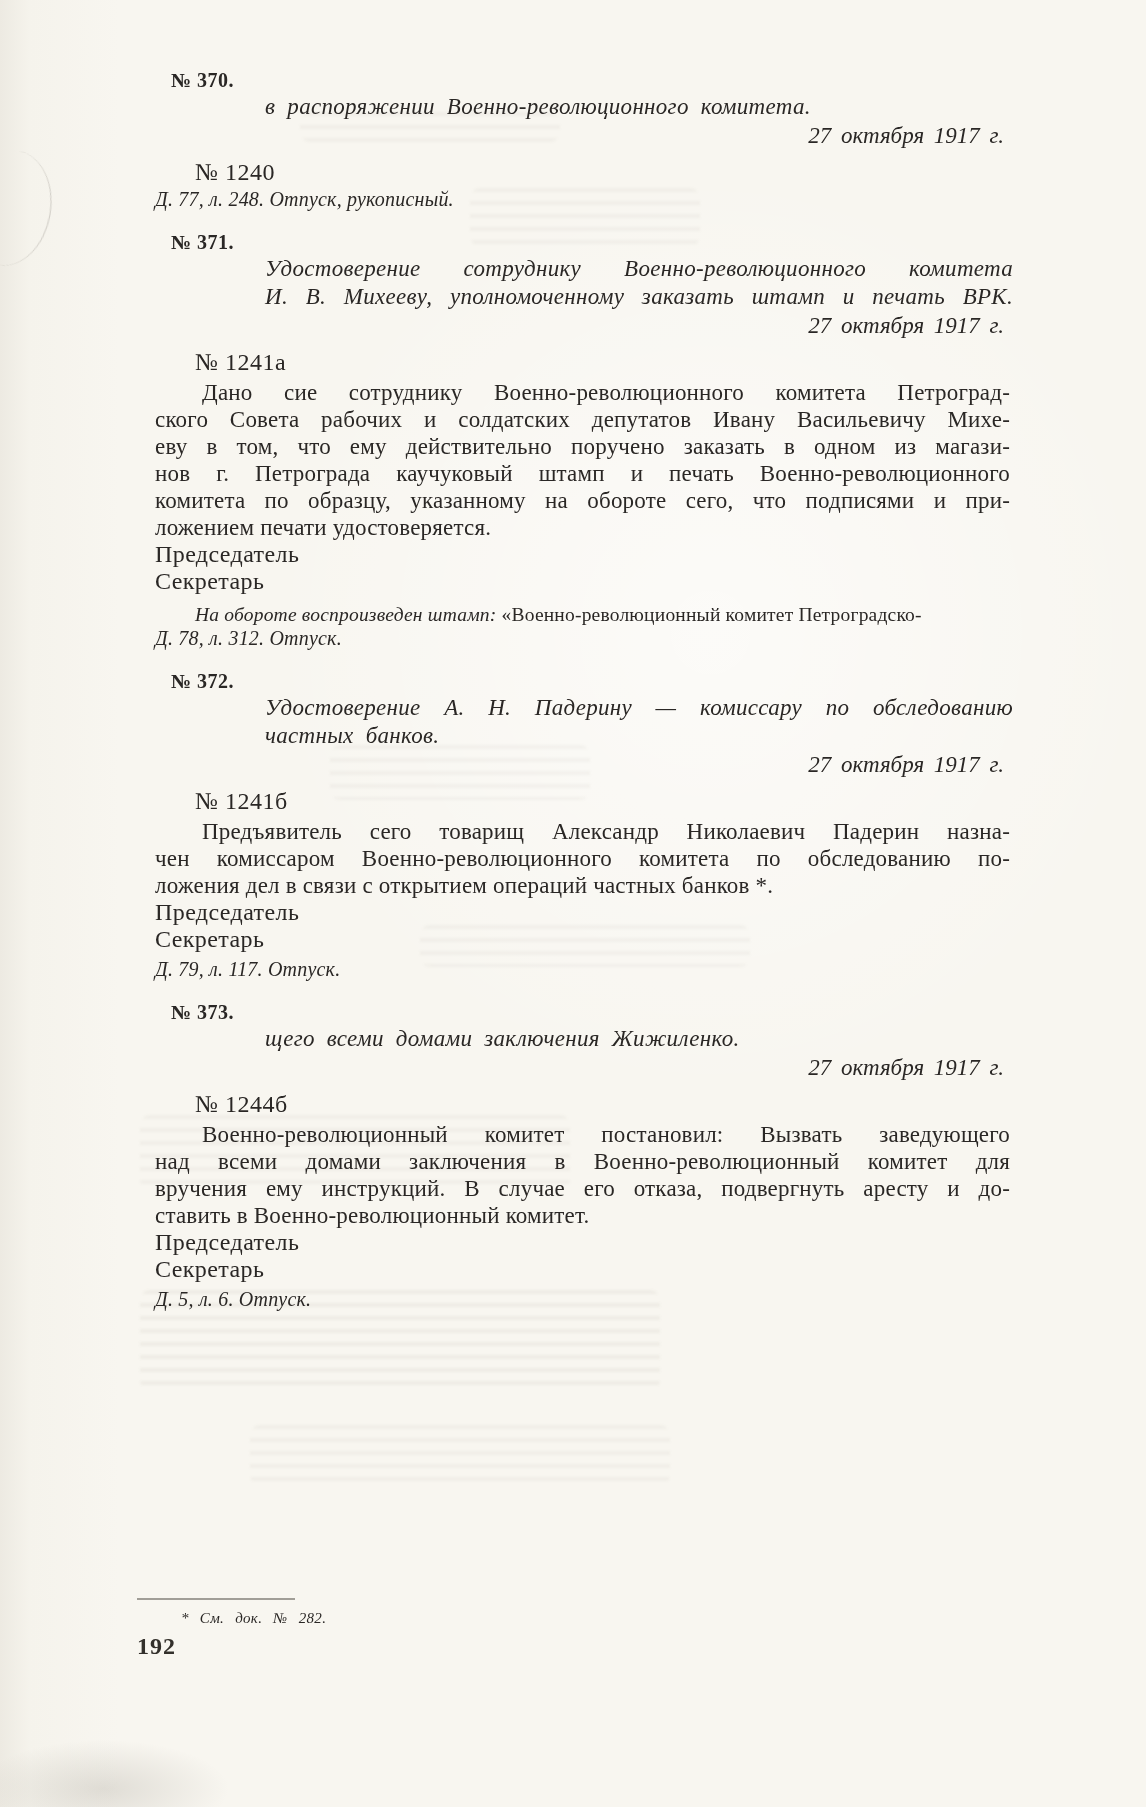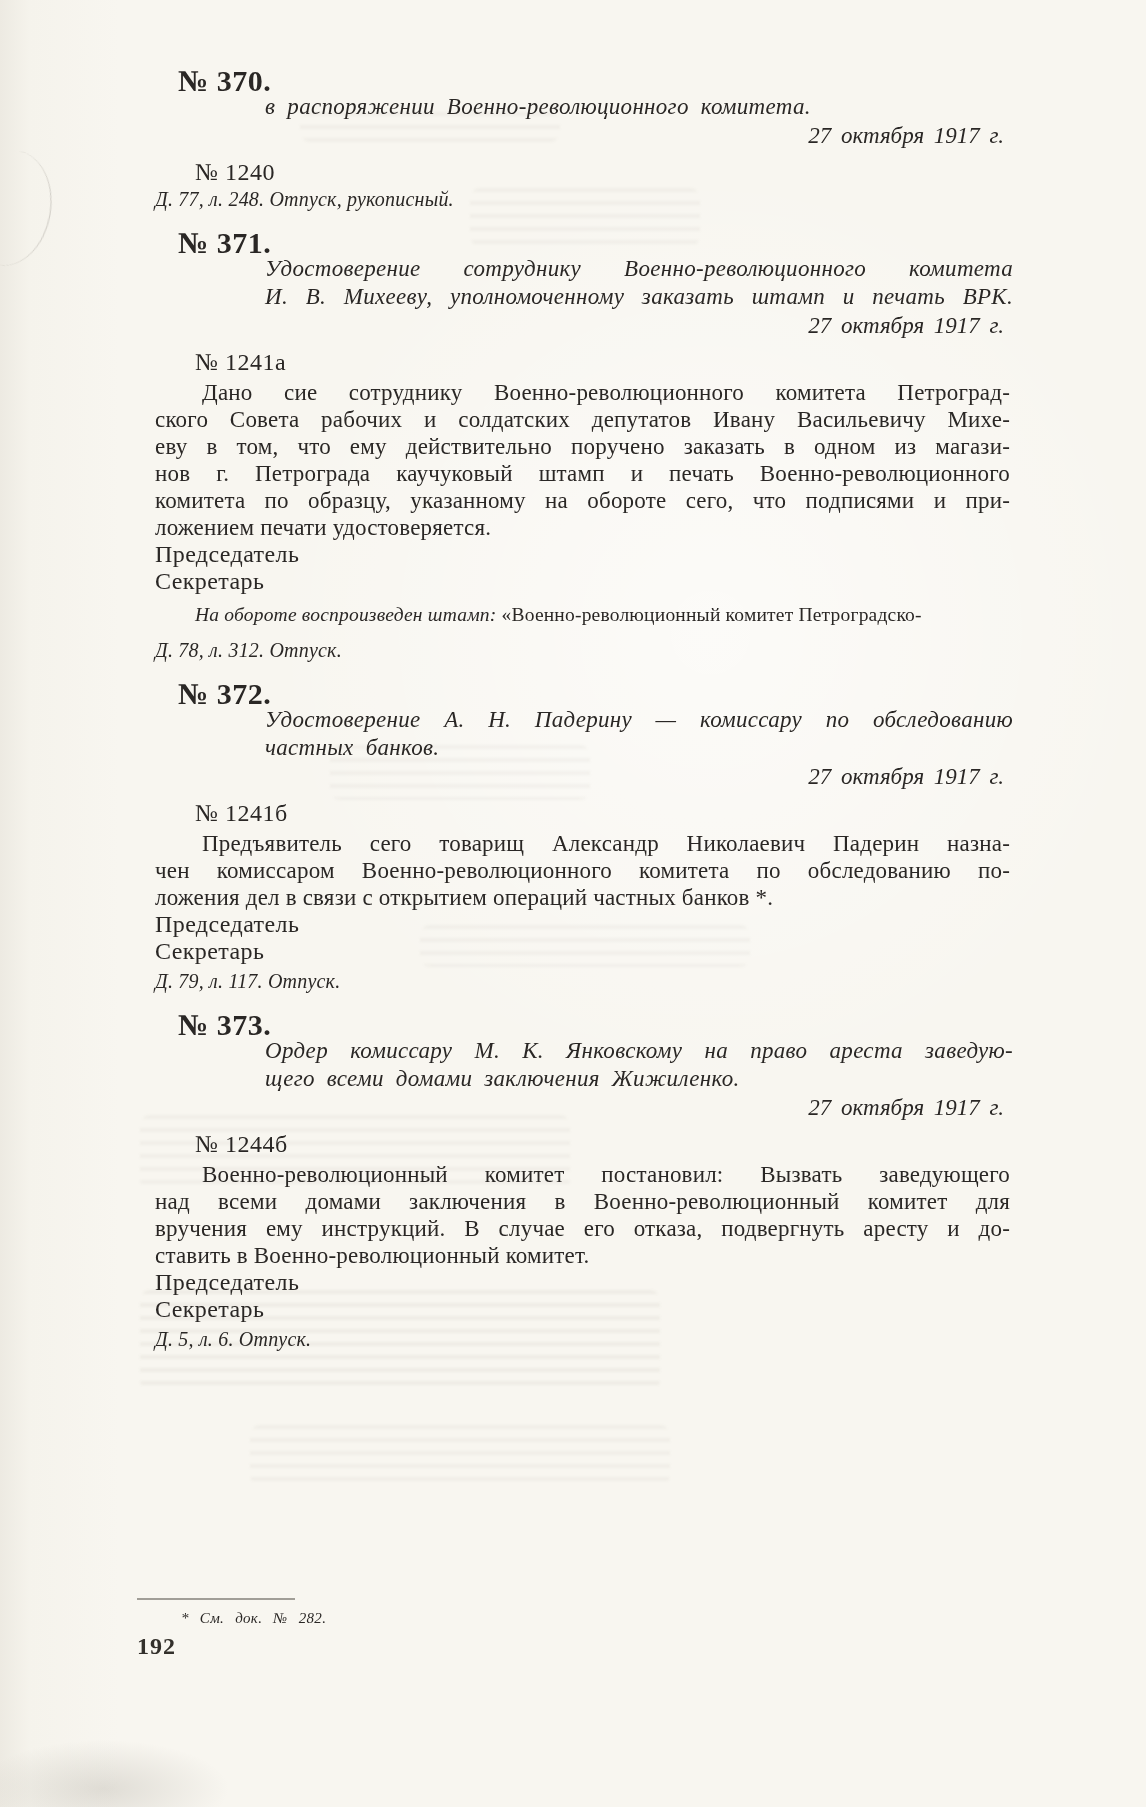--- a/index.html
+++ b/index.html
@@ -20,24 +20,24 @@
       radial-gradient(ellipse 60% 40% at 62% 35%, rgba(255,255,255,0.55), transparent 65%),
       linear-gradient(90deg, #edeae2 0px, #f5f3ec 30px, #f8f6f0 120px, #f8f6f0 100%);
   }
   .content {
     position: relative;
     padding: 68px 136px 0 155px;
   }
 
   
   .doc-label {
-    font-size: 30px;
+    font-size: 20px;
     font-weight: bold;
     line-height: 25px;
-    margin-left: 23px;
+    margin-left: 16px;
     letter-spacing: 0.5px;
   }
   .doc-title {
     margin-left: 110px;
     width: 748px;
     font-style: italic;
     font-size: 23px;
     line-height: 28px;
     word-spacing: 6px;
     letter-spacing: 0.3px;
@@ -192,21 +192,21 @@
         <div class="body-line">нов г. Петрограда каучуковый штамп и печать Военно-революционного</div>
         <div class="body-line">комитета по образцу, указанному на обороте сего, что подписями и при-</div>
         <div class="body-line last">ложением печати удостоверяется.</div>
       </div>
       <div class="signatures">
         <div class="sig-line">Председатель</div>
         <div class="sig-line">Секретарь</div>
       </div>
       <div class="stamp-note">
         <div class="stamp-line indent"><span class="it">На обороте воспроизведен штамп: </span><span>«Военно-революционный комитет Петроградско-</span></div>
-        <div class="archive-note" style="margin-top:12px;">Д. 78, л. 312. Отпуск.</div>
+        <div class="archive-note" style="margin-top:0;">Д. 78, л. 312. Отпуск.</div>
       </div>
     </section>
 
     <section class="doc">
       <div class="doc-label">№ 372.</div>
       <div class="doc-title">
         <div class="title-line stretch">Удостоверение А. Н. Падерину — комиссару по обследованию</div>
         <div class="title-line">частных банков.</div>
       </div>
       <div class="doc-date">27 октября 1917 г.</div>
@@ -219,21 +219,20 @@
       <div class="signatures">
         <div class="sig-line">Председатель</div>
         <div class="sig-line">Секретарь</div>
       </div>
       <div class="archive-note gap-after-archive">Д. 79, л. 117. Отпуск.</div>
     </section>
 
     <section class="doc">
       <div class="doc-label">№ 373.</div>
       <div class="doc-title">
-        <div class="title-line stretch">Ордер комиссару М. К. Янковскому на право ареста заведую-</div>
         <div class="title-line">щего всеми домами заключения Жижиленко.</div>
       </div>
       <div class="doc-date">27 октября 1917 г.</div>
       <div class="doc-number">№ 1244б</div>
       <div class="doc-body">
         <div class="body-line first">Военно-революционный комитет постановил:  Вызвать  заведующего</div>
         <div class="body-line">над всеми домами заключения в Военно-революционный комитет для</div>
         <div class="body-line">вручения ему инструкций. В случае его отказа, подвергнуть аресту и до-</div>
         <div class="body-line last">ставить в Военно-революционный комитет.</div>
       </div>

